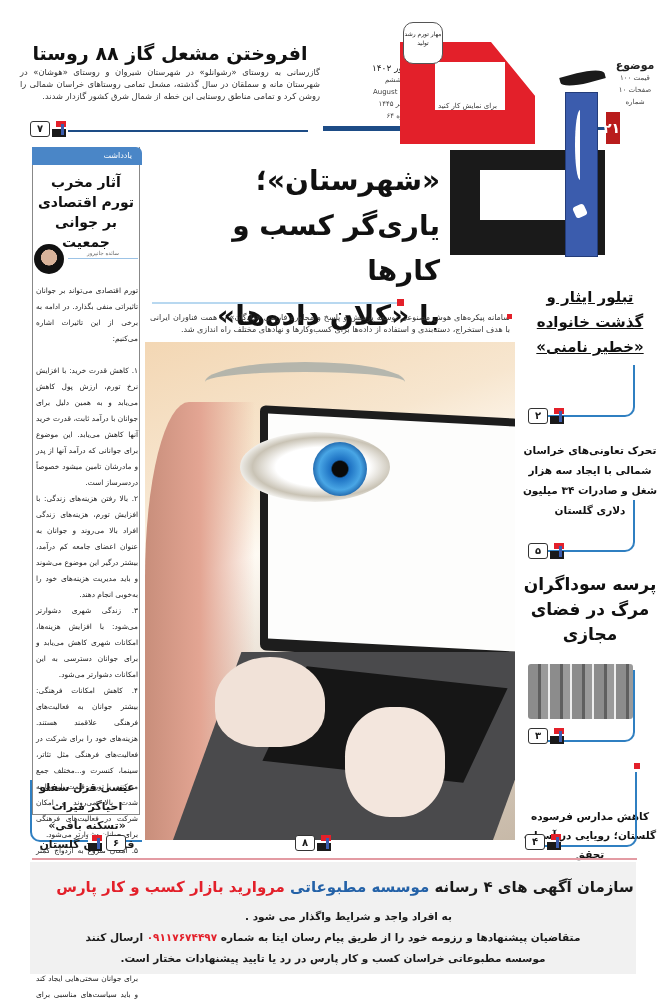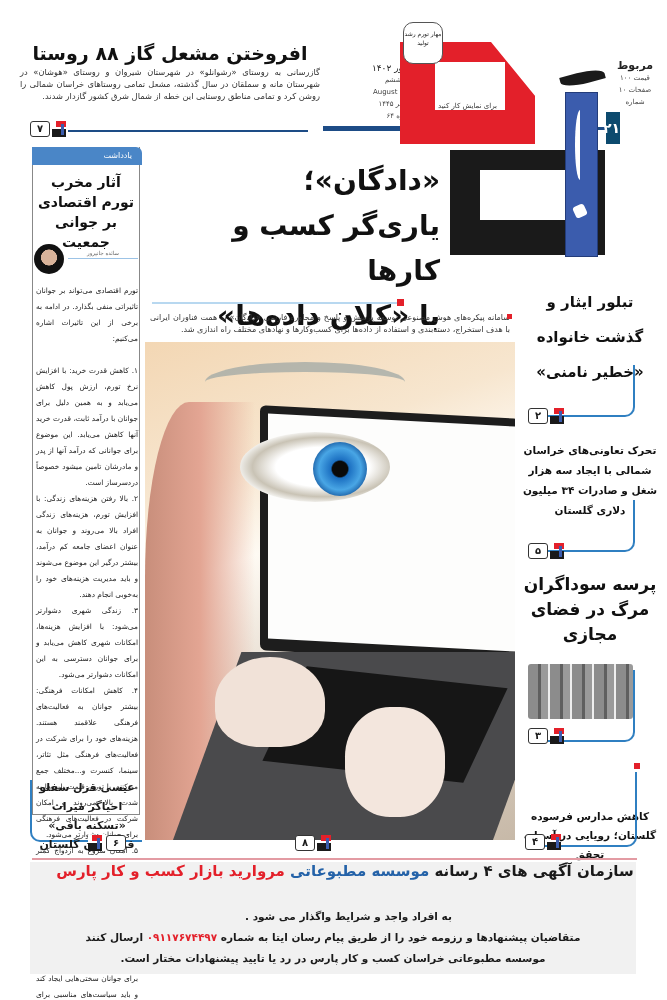--- a/index.html
+++ b/index.html
@@ -19,21 +19,21 @@
   .logo-red-diag { left: 470px; top: 42px; width: 70px; height: 60px; background: #fff; clip-path: polygon(0 0, 100% 0, 100% 100%, 30% 0); }
   .logo-tag { left: 438px; top: 102px; font-size: 7px; color: #333; background: transparent; text-align: center; }
   .logo-black { left: 450px; top: 150px; width: 155px; height: 105px; background: #1a1a1a; }
   .logo-black-hole { left: 480px; top: 170px; width: 100px; height: 50px; background: #fff; }
   .logo-blue { left: 565px; top: 92px; width: 33px; height: 165px; background: #3b5cad; border: 1px solid #233c7a; }
   .logo-blue-stroke { left: 575px; top: 110px; width: 10px; height: 70px; border-left: 5px solid #fff; border-radius: 50% 0 0 50%; }
   .logo-blue-dot { left: 574px; top: 205px; width: 12px; height: 12px; background: #fff; border-radius: 3px; transform: rotate(-25deg); }
   .logo-madd { left: 560px; top: 72px; width: 45px; height: 12px; background: #1a1a1a; border-radius: 0 60% 0 60%; transform: rotate(-15deg); }
   .issue-meta { left: 605px; top: 60px; width: 60px; text-align: center; font-size: 7px; line-height: 12px; color: #444; }
   .issue-meta .day { font-size: 11px; font-weight: bold; color: #222; }
-  .issue-box { left: 606px; top: 112px; width: 14px; height: 32px; background: #0c4a6e; color: #fff; font-weight: bold; font-size: 14px; text-align: center; line-height: 32px; }
+  .issue-box { left: 606px; top: 112px; width: 14px; height: 32px; background: #b91c1c; color: #fff; font-weight: bold; font-size: 14px; text-align: center; line-height: 32px; }
 
   
   .badge { display: flex; align-items: center; gap: 2px; direction: ltr; }
   .badge .num { width: 20px; height: 16px; border: 1px solid #333; border-radius: 3px; background: #fff; font-size: 10px; font-weight: bold; text-align: center; line-height: 14px; }
   .badge .mini-logo { width: 16px; height: 16px; position: relative; }
   .badge .mini-logo .r { position: absolute; left: 4px; top: 0; width: 10px; height: 6px; background: #e3202a; }
   .badge .mini-logo .k { position: absolute; left: 0; top: 8px; width: 14px; height: 8px; background: #1a1a1a; }
   .badge .mini-logo .b { position: absolute; left: 9px; top: 3px; width: 3px; height: 11px; background: #3b5cad; }
 
   
@@ -61,32 +61,32 @@
   .photo .eye { position: absolute; left: 95px; top: 90px; width: 150px; height: 70px; border-radius: 50%; background: radial-gradient(ellipse at 55% 50%, #fff 0 40%, #c9c3b5 60%, #fdfdfc 75%); }
   .photo .iris { position: absolute; left: 168px; top: 100px; width: 54px; height: 54px; border-radius: 50%; background: radial-gradient(circle, #0a0a0a 0 20%, #1b6fc1 24%, #49a6e5 55%, #1a5ea4 75%); }
   .photo .brow { position: absolute; left: 60px; top: 20px; width: 200px; height: 40px; border-top: 10px solid #9aa5a4; border-radius: 50%; opacity: 0.7; }
   .photo .base { position: absolute; left: 60px; top: 310px; width: 320px; height: 200px; background: #4a4a4c; transform: skewX(-20deg); }
   .photo .keys { position: absolute; left: 135px; top: 335px; width: 210px; height: 95px; background: #161616; transform: skewX(-20deg) rotate(6deg); }
   .photo .hand1 { position: absolute; left: 70px; top: 315px; width: 110px; height: 90px; background: #f1e2d8; border-radius: 50% 50% 40% 40%; }
   .photo .hand2 { position: absolute; left: 200px; top: 365px; width: 100px; height: 110px; background: #f3e6dd; border-radius: 45%; }
 
   
   .rstory { text-align: center; font-weight: bold; color: #111; }
-  .r1 { left: 520px; top: 285px; width: 140px; font-size: 15px; line-height: 35px; }
+  .r1 { left: 520px; top: 285px; width: 140px; font-size: 15px; line-height: 25px; text-decoration: underline; }
   .r2 { left: 520px; top: 440px; width: 140px; font-size: 10.5px; line-height: 20px; }
   .r3 { left: 520px; top: 572px; width: 140px; font-size: 17px; line-height: 25px; }
   .r4 { left: 520px; top: 763px; width: 140px; font-size: 10.5px; line-height: 19px; margin-top: 44px; }
   .rline { border-right: 2px solid #2f7fc1; border-bottom: 2px solid #2f7fc1; border-radius: 0 0 10px 0; }
   .drugs { left: 528px; top: 664px; width: 105px; height: 55px; background: repeating-linear-gradient(90deg, #8c8c8c 0 10px, #5f5f5f 10px 13px, #9a9a9a 13px 20px, #eeeeee 20px 22px); border-radius: 3px; }
   .red-sq { width: 6px; height: 6px; background: #e3202a; }
 
   
   .ad-rule { left: 32px; top: 858px; width: 605px; height: 2px; background: #e39ba3; }
   .ad { left: 30px; top: 862px; width: 606px; height: 112px; background: #f1f1f1; text-align: center; }
-  .ad-title { position: absolute; left: 0; right: 0; top: 0; font-weight: bold; font-size: 15px; padding-left: 24px; }
+  .ad-title { position: absolute; left: 0; right: 0; top: 16px; font-weight: bold; font-size: 15px; padding-left: 24px; }
   .ad-title .blk { color: #1a1a1a; }
   .ad-title .blu { color: #2462a8; }
   .ad-title .red { color: #e3202a; }
   .ad-line { position: absolute; left: 0; right: 0; font-weight: bold; font-size: 10.5px; color: #1a1a1a; }
   .ad-line .phone { color: #e3202a; }
 </style>
 </head>
 <body>
 
 <div class="abs top-headline">افروختن مشعل گاز ۸۸ روستا</div>
@@ -119,21 +119,21 @@
 <div class="abs logo-tag">برای نمایش کار کنید</div>
 <div class="abs emblem">مهار تورم رشد تولید</div>
 <div class="abs logo-black"></div>
 <div class="abs logo-black-hole"></div>
 <div class="abs logo-madd"></div>
 <div class="abs logo-blue"></div>
 <div class="abs logo-blue-stroke"></div>
 <div class="abs logo-blue-dot"></div>
 
 <div class="abs issue-meta">
-  <div class="day">مربوط</div>
+  <div class="day">موضوع</div>
   <div>قیمت ۱۰۰</div>
   <div>صفحات ۱۰</div>
   <div>شماره</div>
 </div>
 <div class="abs issue-box">۲۱</div>
 
 <div class="abs note"></div>
 <div class="abs note-tab">یادداشت</div>
 <div class="abs note-title">آثار مخرب تورم اقتصادی بر جوانی جمعیت</div>
 <div class="abs note-author-photo"></div>
@@ -152,21 +152,21 @@
 <div class="abs badge" style="left:88px; top:835px; background:#fff;">
   <span class="mini-logo">
       <span class="r"></span>
       <span class="k"></span>
       <span class="b"></span>
     </span>
   <span class="num">۶</span>
 </div>
 
 <div class="abs main-title">
-  <div>«دادگان»؛</div>
+  <div>«شهرستان»؛</div>
   <div>یاری‌گر کسب و کارها</div>
   <div>با «کلان داده‌ها»</div>
 </div>
 <div class="abs main-rule"></div>
 <div class="abs main-rule-dot"></div>
 <div class="abs main-lead">سامانه پیکره‌های هوش مصنوعی توسعه پرسش و پاسخ و محاوره فارسی «دادگان» به همت فناوران ایرانی با هدف استخراج، دسته‌بندی و استفاده از داده‌ها برای کسب‌وکارها و نهادهای مختلف راه اندازی شد.</div>
 <div class="abs main-lead-dot"></div>
 
 <div class="abs photo" title="hands typing on laptop showing an eye">
   <div class="person"></div>

